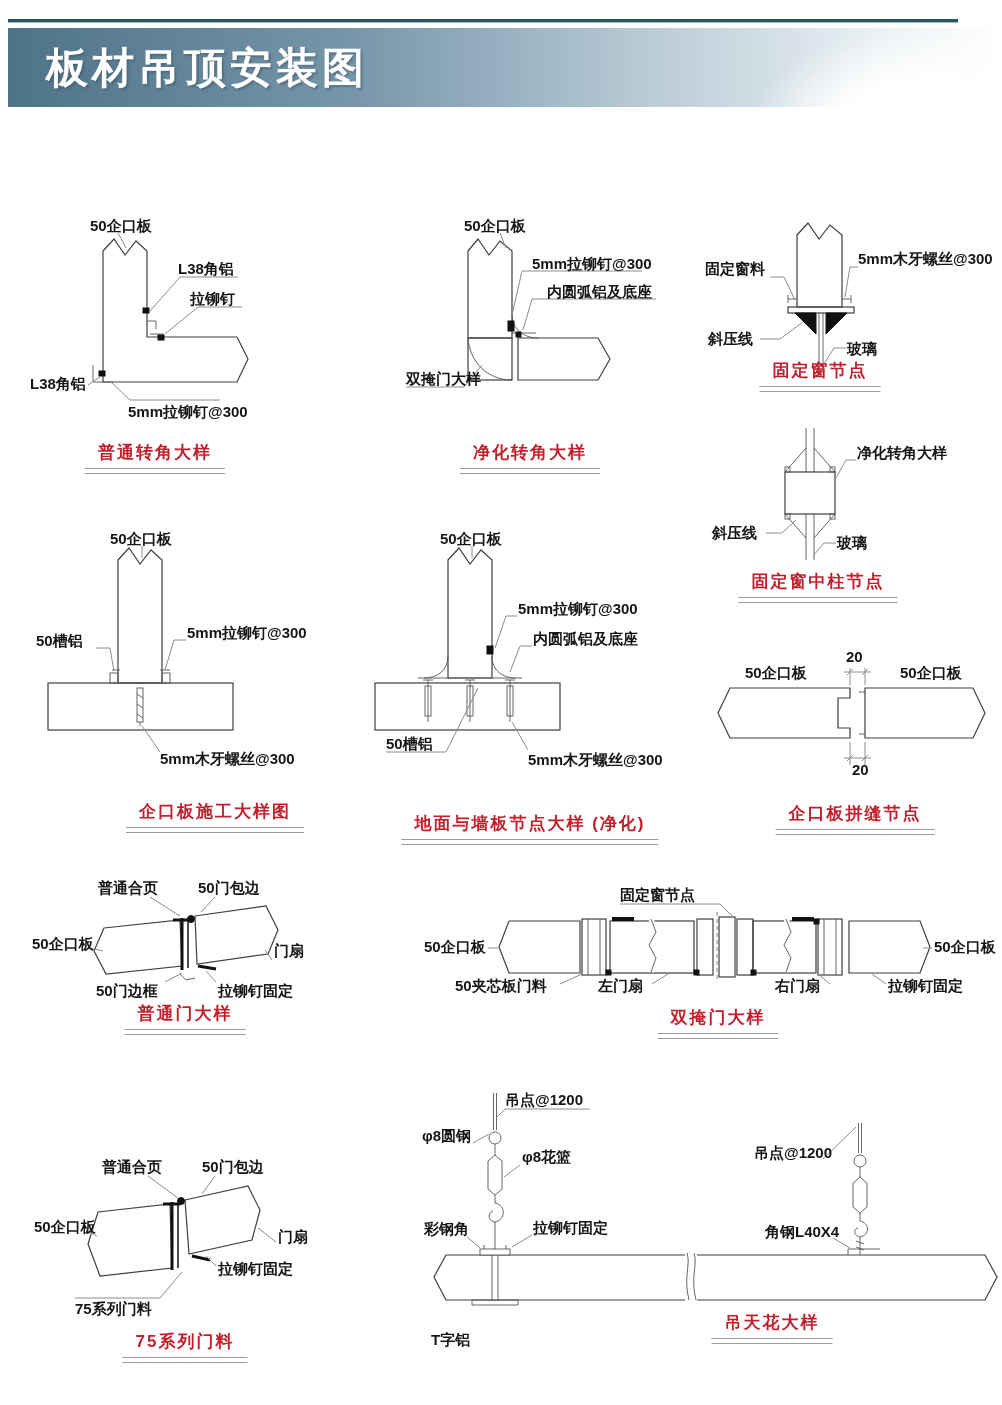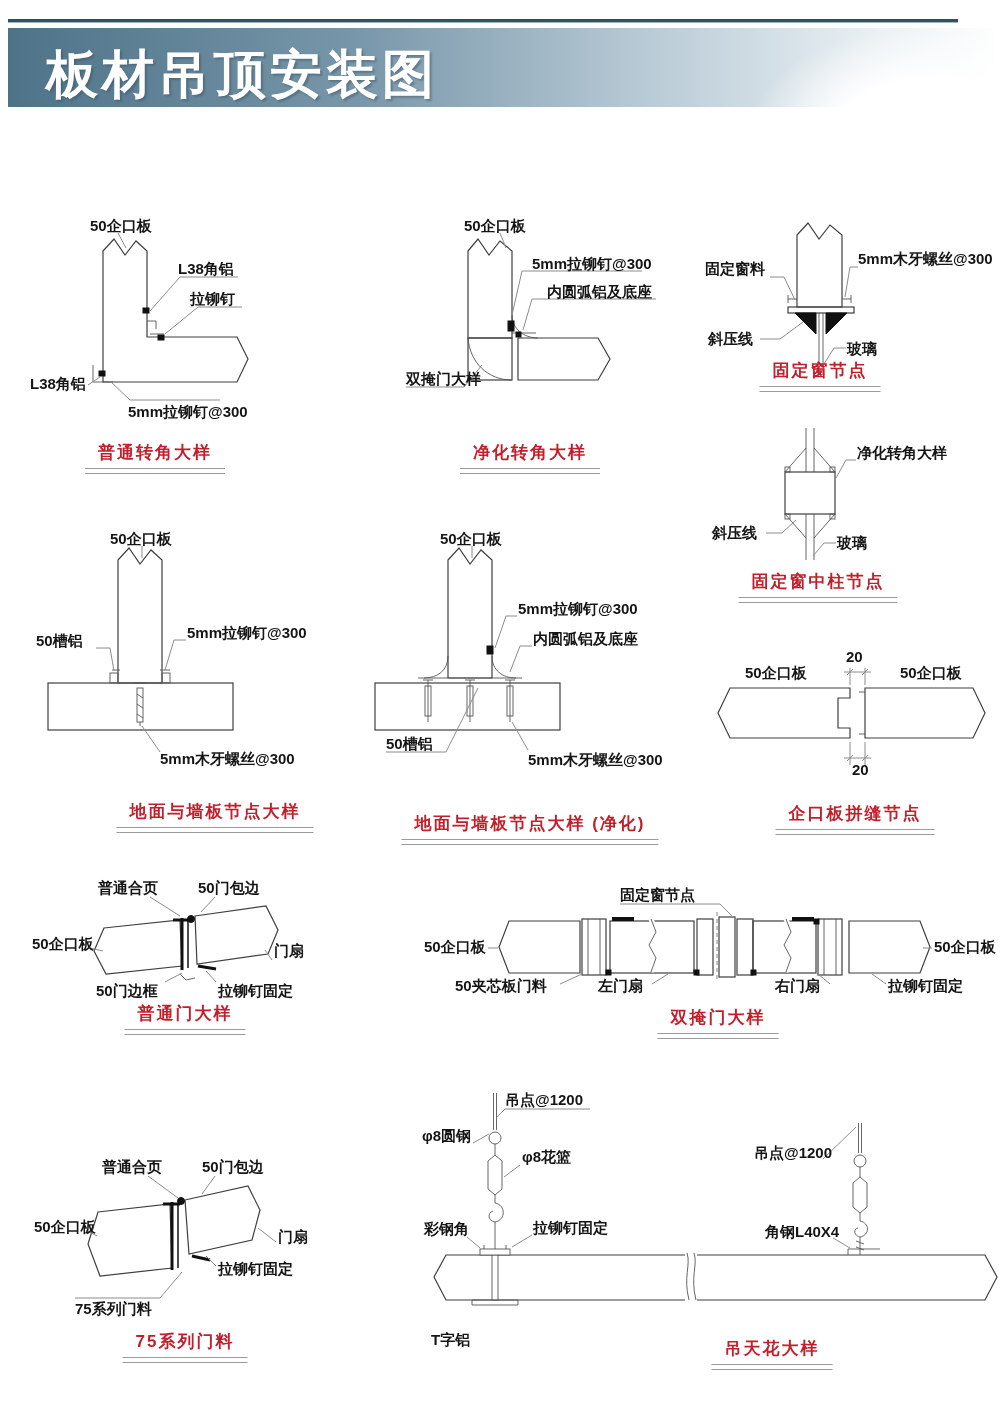--- a/index.html
+++ b/index.html
@@ -3,21 +3,21 @@
 <meta charset="utf-8">
 <style>
   html,body{margin:0;padding:0;background:#fff;}
   #page{position:relative;width:1002px;height:1405px;background:#fff;overflow:hidden;
         font-family:"Liberation Sans","DejaVu Sans",sans-serif;}
   .topline{position:absolute;left:8px;top:19px;width:950px;height:3px;background:#2a5560;border-bottom:1px solid #9fb8bf;}
   .banner{position:absolute;left:8px;top:28px;width:986px;height:79px;
           background:linear-gradient(90deg,#4e7389,#7796a9 35%,#b9cbd6 65%,#e9f0f3 88%,#fdfefe);}
   .banner .swoosh{position:absolute;right:0;top:0;width:240px;height:100%;
           background:radial-gradient(ellipse at 72% 130%, #ffffff 35%, rgba(255,255,255,0) 72%);}
-  .banner h1{margin:0;position:absolute;left:38px;top:12px;font-size:52px;font-weight:bold;color:#fff;
+  .banner h1{margin:0;position:absolute;left:38px;top:12px;font-size:42px;font-weight:bold;color:#fff;
           letter-spacing:4px;text-shadow:2px 2px 2px rgba(60,80,90,.45);}
   .secbox{position:absolute;left:345px;top:147px;width:353px;height:40px;background:#09a0db;
           border:2px solid #0b5e86;box-sizing:border-box;display:flex;align-items:center;justify-content:center;}
   .secbox span{color:#fff;font-size:22px;font-weight:bold;letter-spacing:11px;text-indent:11px;}
   .fig{position:absolute;}
   .fig svg{position:absolute;left:0;top:0;}
   .lbl{position:absolute;font-size:15px;font-weight:bold;color:#151515;white-space:nowrap;line-height:1.15;}
   .cap{position:absolute;transform:translateX(-50%);text-align:center;display:inline-block;}
   .cap-text{color:#c01f2b;font-size:17px;font-weight:bold;letter-spacing:2px;white-space:nowrap;display:block;}
   .cap-line{display:block;height:1px;background:#9a9a9a;margin-top:4px;width:calc(100% + 26px);margin-left:-13px;}
@@ -196,21 +196,21 @@
         <path d="M66,118 L80,118 L84,141"></path>
         <path d="M156,110 L144,110 L135,140"></path>
         <path d="M130,222 L112,196"></path>
       </g>
     </svg>
     <span class="lbl" style="left:80px;top:0px">50企口板</span>
     <span class="lbl" style="left:6px;top:102px">50槽铝</span>
     <span class="lbl" style="left:157px;top:94px">5mm拉铆钉@300</span>
     <span class="lbl" style="left:130px;top:220px">5mm木牙螺丝@300</span>
     <div class="cap" style="left:185px;top:270px">
-      <span class="cap-text">地面与墙板节点大样</span>
+      <span class="cap-text">企口板施工大样图</span>
       <span class="cap-line"></span>
         <span class="cap-line"></span>
     </div>
   </div>
 
   <div class="fig" style="left:360px;top:530px;width:330px;height:300px">
     <svg width="330" height="300">
       <path d="M88,30 L99,18 L110,34 L121,20 L132,30 L132,148 L88,148 Z" fill="url(#hexpat)" class="ol"></path>
       <g class="thin">
         <path d="M132,126 C132,140 142,148 156,148"></path>
@@ -425,20 +425,20 @@
       </g>
     </svg>
     <span class="lbl" style="left:105px;top:6px">吊点@1200</span>
     <span class="lbl" style="left:22px;top:42px">φ8圆钢</span>
     <span class="lbl" style="left:122px;top:63px">φ8花篮</span>
     <span class="lbl" style="left:24px;top:135px">彩钢角</span>
     <span class="lbl" style="left:133px;top:134px">拉铆钉固定</span>
     <span class="lbl" style="left:354px;top:59px">吊点@1200</span>
     <span class="lbl" style="left:365px;top:138px">角钢L40X4</span>
     <span class="lbl" style="left:31px;top:246px">T字铝</span>
-    <div class="cap" style="left:372px;top:252px">
+    <div class="cap" style="left:372px;top:226px">
       <span class="cap-text">吊天花大样</span>
       <span class="cap-line"></span>
         <span class="cap-line"></span>
     </div>
   </div>
 
 </div>
 
 </body></html>

